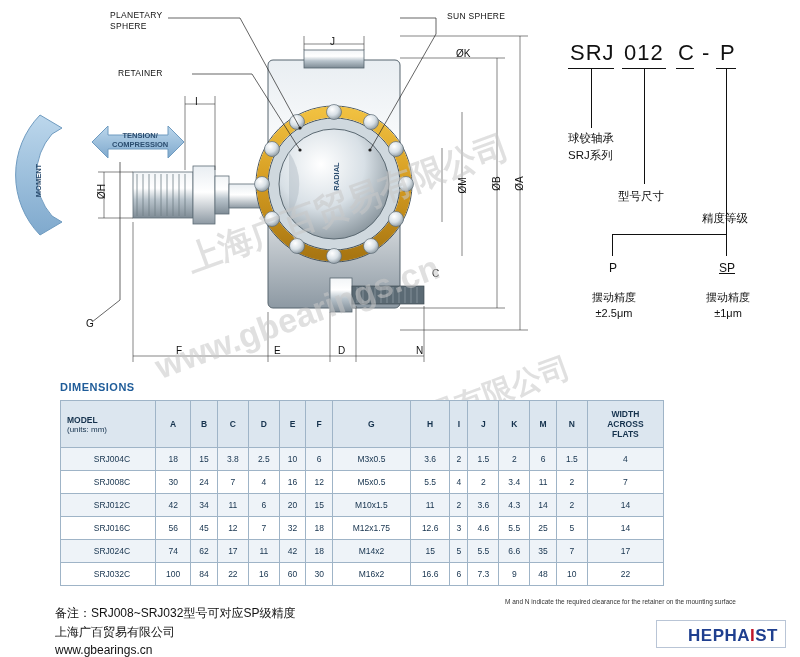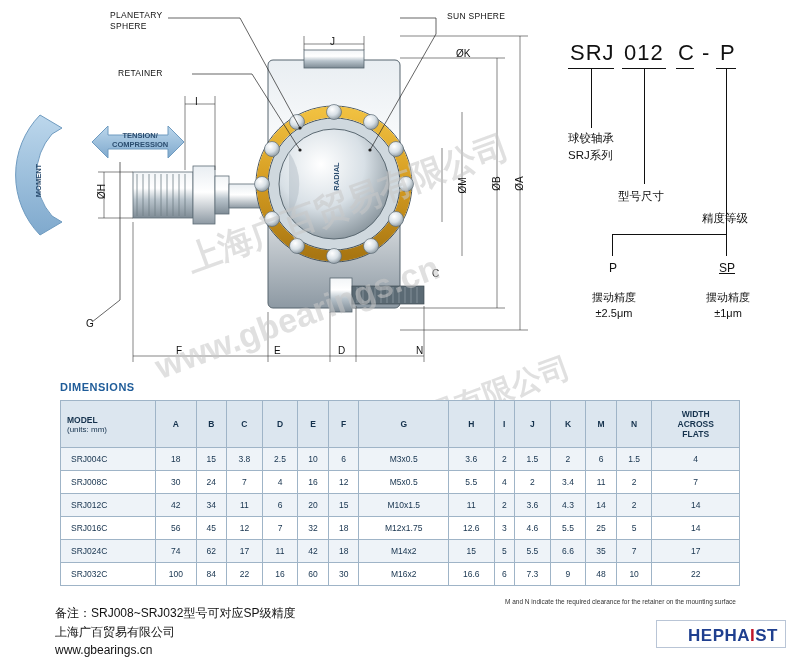--- a/index.html
+++ b/index.html
@@ -85,21 +85,21 @@
   }
 
   
   .dim-title{
     position:absolute;left:60px;top:381px;
     font-size:11px;font-weight:bold;color:#1f5c99;letter-spacing:.5px;
   }
   table.dims{
     position:absolute;left:60px;top:400px;
     border-collapse:collapse;
-    width:680px;
+    width:604px;
     background:transparent;
     font-size:8.5px;
     z-index:6;
   }
   table.dims th, table.dims td{
     border:1px solid #9fb4c7;
     padding:3px 2px;
     text-align:center;
     color:#15324d;
     height:16px;
@@ -108,21 +108,21 @@
     background:#dce6ef;
     font-weight:bold;
     font-size:8.5px;
     height:40px;
     vertical-align:middle;
   }
   table.dims thead th.model-col{
     text-align:left;padding-left:6px;width:86px;
   }
   table.dims tbody td:first-child{
-    text-align:left;padding-left:10px;
+    text-align:center;padding-left:10px;
   }
   table.dims tbody tr:nth-child(odd) td{background:#eef3f8;}
   table.dims tbody tr:nth-child(even) td{background:#ffffff;}
   .units{display:block;font-weight:normal;font-size:8px;}
 
   
   .note-mn{
     position:absolute;left:505px;top:598px;
     font-size:6.5px;color:#333;
   }

